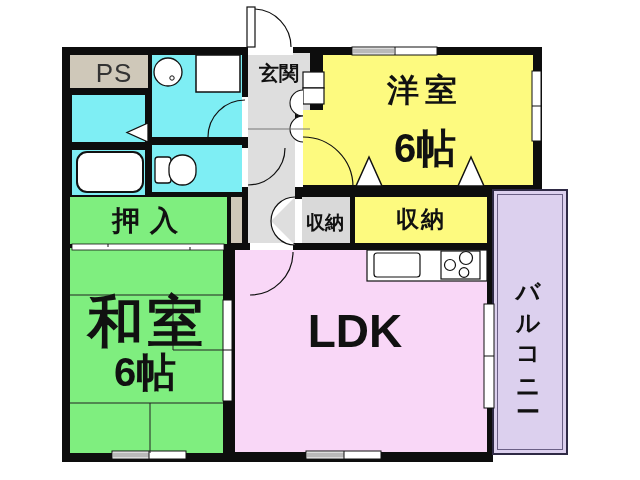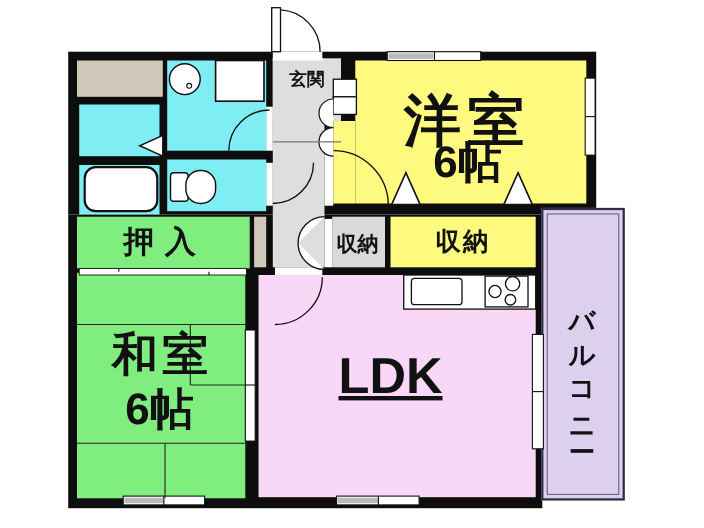--- a/index.html
+++ b/index.html
@@ -128,24 +128,25 @@
       <line x1="150" y1="403" x2="150" y2="453"></line>
     </g>
 
     <g>
       <rect x="72" y="244" width="152" height="6" fill="#ffffff" stroke="#111" stroke-width="0.8"></rect>
       <line x1="108" y1="244" x2="108" y2="247" stroke="#111" stroke-width="1"></line>
       <line x1="190" y1="247" x2="190" y2="250" stroke="#111" stroke-width="1"></line>
     </g>
   </svg>
 
-  <div class="lbl" style="left:248px;top:60px;width:62px;height:26px;font-size:16px;">玄関</div>
-  <div class="lbl" style="left:320px;top:84px;width:210px;height:52px;font-size:52px;letter-spacing:6px;">洋室</div>
+  <div class="lbl latin" style="left:78px;top:58px;width:72px;height:30px;font-size:26px;color:#333;letter-spacing:1px;">PS</div>
+  <div class="lbl" style="left:248px;top:60px;width:62px;height:26px;font-size:20px;">玄関</div>
+  <div class="lbl" style="left:320px;top:64px;width:210px;height:52px;font-size:32px;letter-spacing:6px;">洋室</div>
   <div class="lbl" style="left:330px;top:124px;width:190px;height:48px;font-size:40px;">6帖</div>
   <div class="lbl" style="left:300px;top:207px;width:50px;height:30px;font-size:19px;">収納</div>
   <div class="lbl" style="left:355px;top:202px;width:132px;height:34px;font-size:23px;letter-spacing:2px;">収納</div>
   <div class="lbl" style="left:80px;top:204px;width:140px;height:34px;font-size:28px;letter-spacing:10px;font-family:Liberation Serif, serif;">押入</div>
-  <div class="lbl" style="left:75px;top:296px;width:145px;height:52px;font-size:42px;letter-spacing:4px;">和室</div>
+  <div class="lbl" style="left:75px;top:296px;width:145px;height:52px;font-size:56px;letter-spacing:4px;">和室</div>
   <div class="lbl" style="left:75px;top:348px;width:140px;height:48px;font-size:40px;">6帖</div>
-  <div class="lbl latin" style="left:250px;top:315px;width:210px;height:52px;font-size:46px;font-weight:600;text-decoration:underline;">LDK</div>
+  <div class="lbl latin" style="left:250px;top:305px;width:210px;height:52px;font-size:46px;font-weight:600;">LDK</div>
   <div class="lbl vtext" style="left:511px;top:232px;width:34px;height:205px;font-size:24px;">バルコニー</div>
 
 </div>
 
 </body></html>

